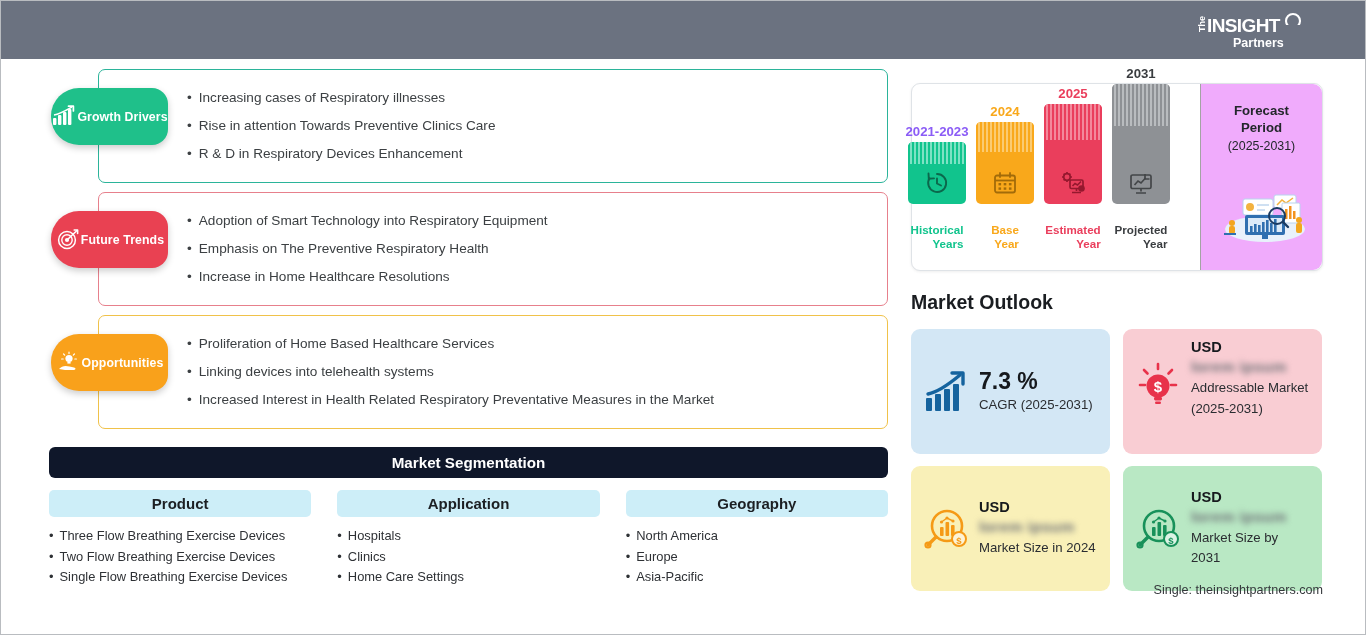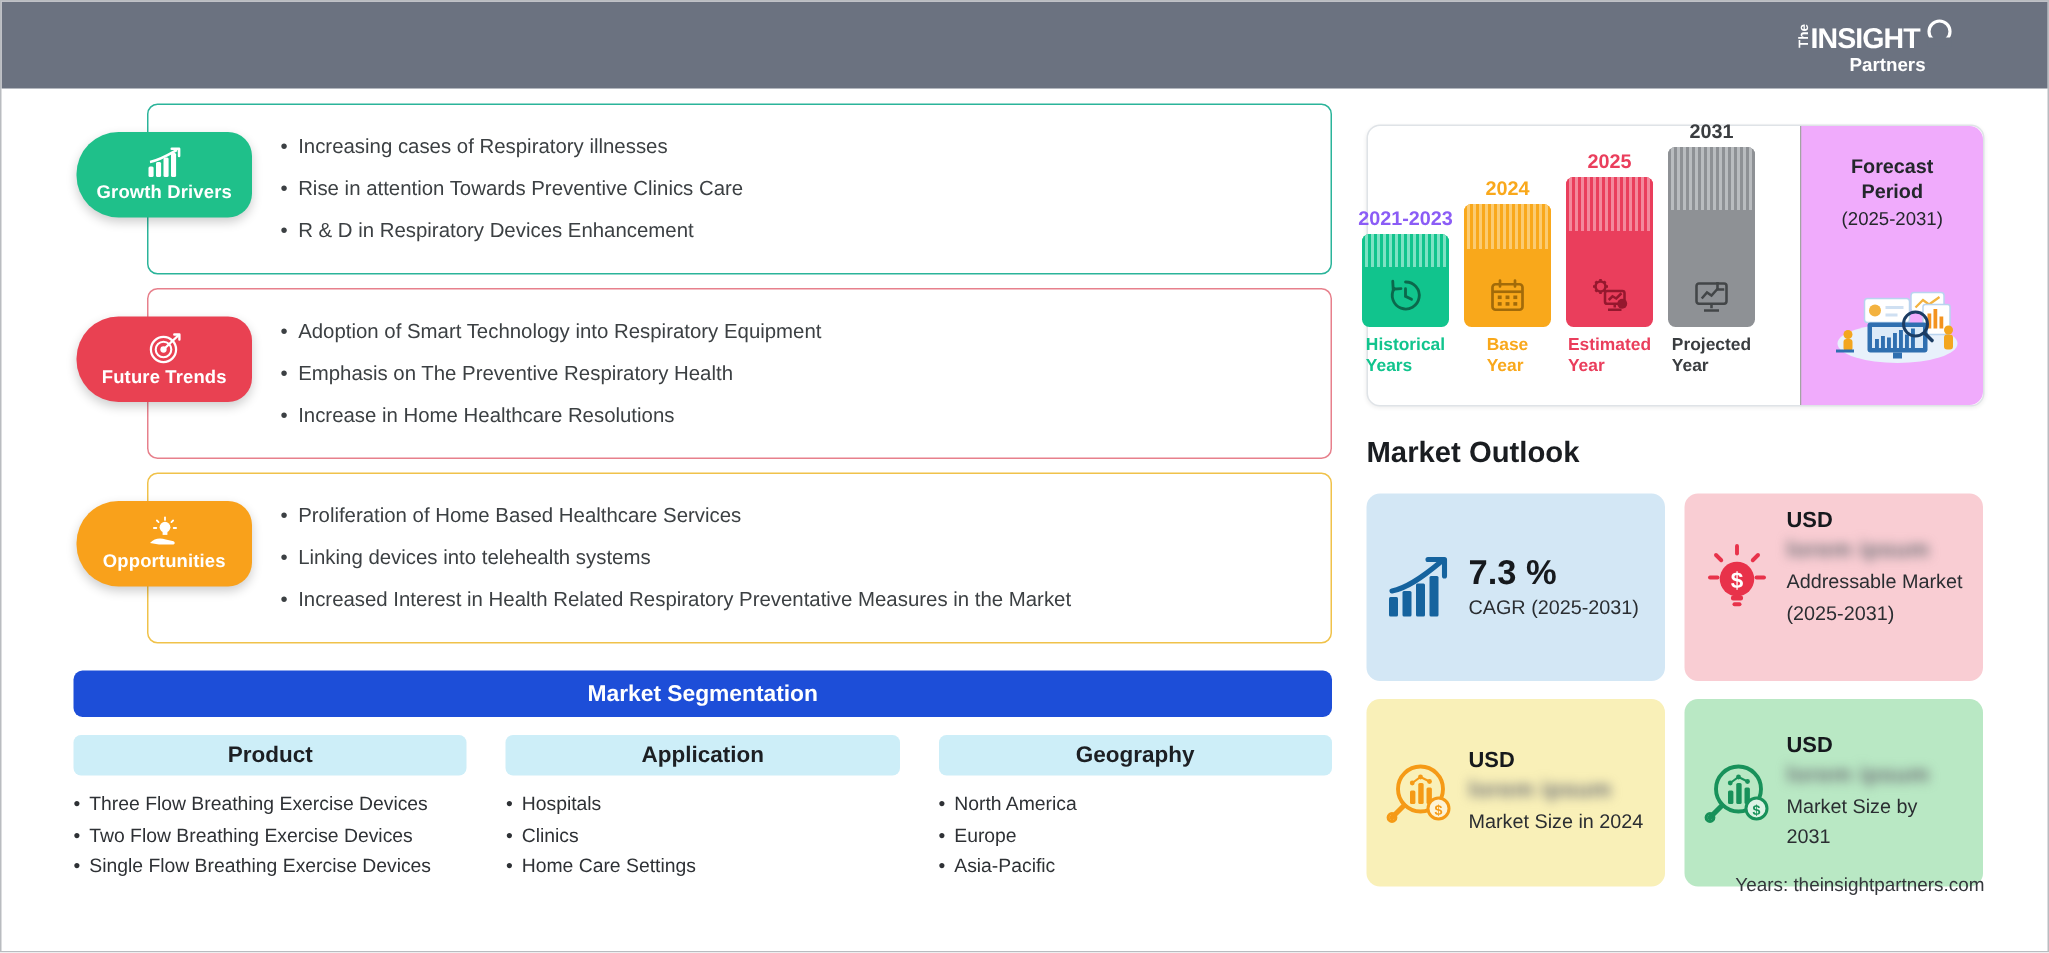--- a/index.html
+++ b/index.html
@@ -62,39 +62,39 @@
   .bullet {
     font-size: 13.6px; color: #3c4043;
     line-height: 28px; white-space: nowrap;
   }
   .bullet::before { content: "\2022"; margin-right: 7px; color: #3c4043; }
 
   
   .badge {
     position: absolute; left: 50px; width: 117px; height: 57px;
     border-radius: 28px 16px 16px 28px;
-    display: flex; flex-direction: column;
+    display: flex; flex-direction: row;
     align-items: center; justify-content: center;
     box-shadow: 0 3px 7px rgba(0,0,0,.20);
     z-index: 4;
   }
   .badge-green  { background: #1fc08a; }
   .badge-red    { background: #e94152; }
   .badge-orange { background: #f9a11b; }
   .badge-icon { width: 26px; height: 22px; margin-bottom: 1px; }
   .badge-label {
     color: #ffffff; font-size: 12.3px; font-weight: bold;
     letter-spacing: .1px; white-space: nowrap;
   }
 
   
   .seg-header {
     position: absolute; left: 48px; top: 388px;
     width: 839px; height: 31px;
-    background: #1d4ed8; border-radius: 6px;
+    background: #0f172a; border-radius: 6px;
     display: flex; align-items: center; justify-content: center;
   }
   .seg-header-text {
     color: #ffffff; font-size: 15.2px; font-weight: bold;
   }
   .seg-cols {
     position: absolute; left: 48px; top: 431px;
     width: 839px; display: flex; gap: 26px;
   }
   .seg-col { width: 263px; }
@@ -141,22 +141,22 @@
   .bar-stripes {
     position: absolute; left: 0; top: 0; width: 100%;
     background-size: 4px 100%;
   }
   .bar-icon {
     position: absolute; bottom: 8px; left: 50%;
     transform: translateX(-50%);
     width: 26px; height: 26px; opacity: .78;
   }
   .bar-caption {
-    margin-top: 5px; font-size: 11.6px; font-weight: bold;
-    text-align: left; line-height: 13.5px; white-space: pre-line;
+    margin-top: 19px; font-size: 11.6px; font-weight: bold;
+    text-align: right; line-height: 13.5px; white-space: pre-line;
   }
   .forecast-side {
     width: 122px; height: 100%;
     background: #f0abfc;
     border-radius: 0 9px 9px 0;
     border-left: 1px solid #a3a3a3;
     display: flex; flex-direction: column; align-items: center;
     padding-top: 18px;
   }
   .fp-line1 { font-size: 13.2px; color: #23272b; font-weight: bold; line-height: 17px; text-align: center;}
@@ -538,15 +538,15 @@
           </span>
           <div class="card-body">
             <div class="card-usd">USD</div>
             <div class="blurred">lorem ipsum</div>
             <div class="card-label">Market Size by 2031</div>
           </div>
         </div>
       </div>
     </div>
 
-    <div class="source">Years: theinsightpartners.com</div>
+    <div class="source">Single: theinsightpartners.com</div>
   </div>
 </div>
 
 </body></html>

